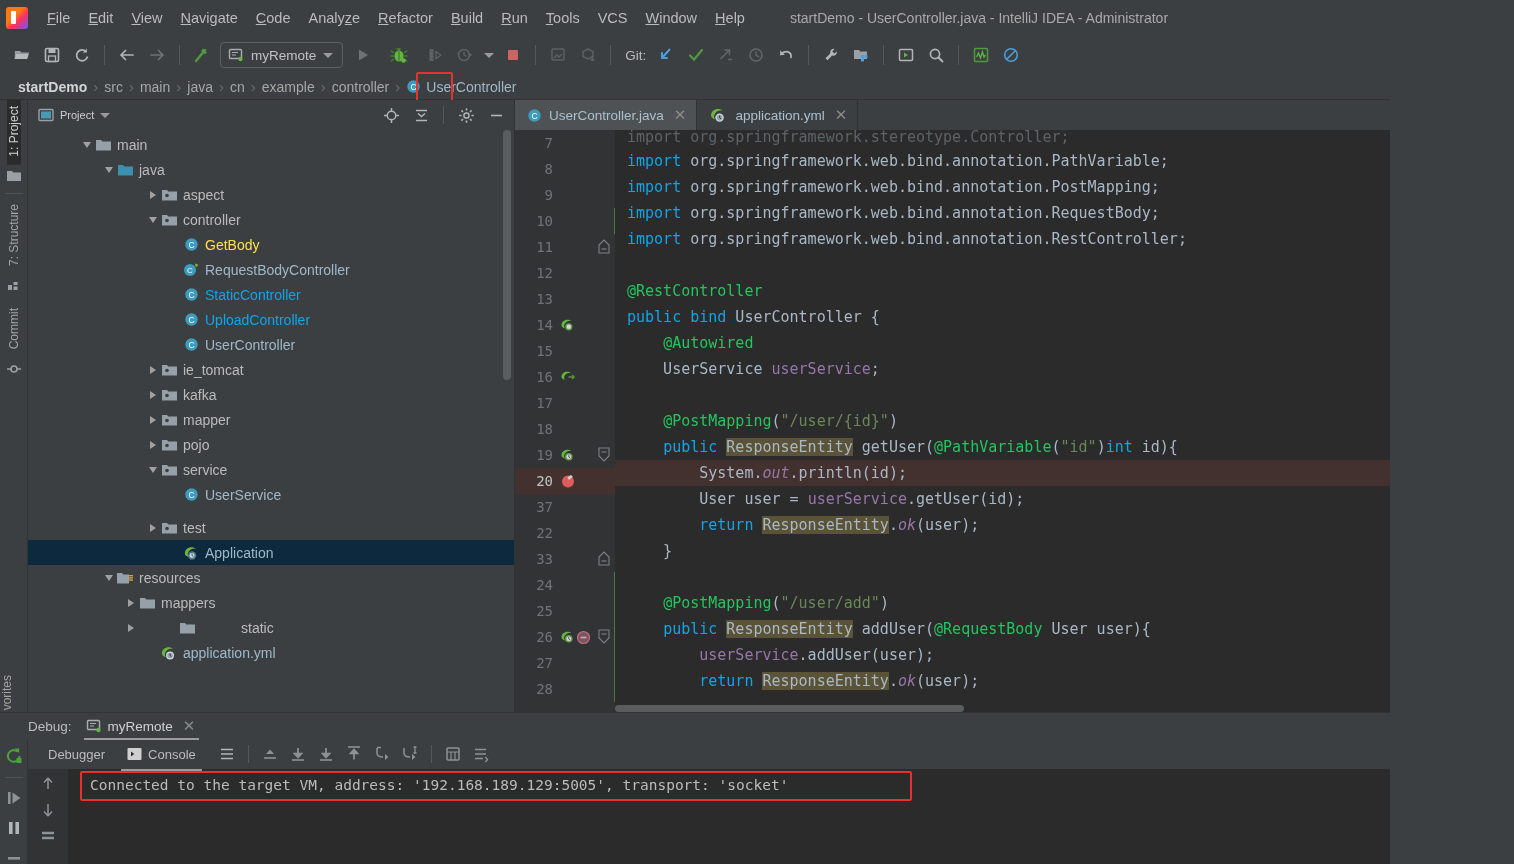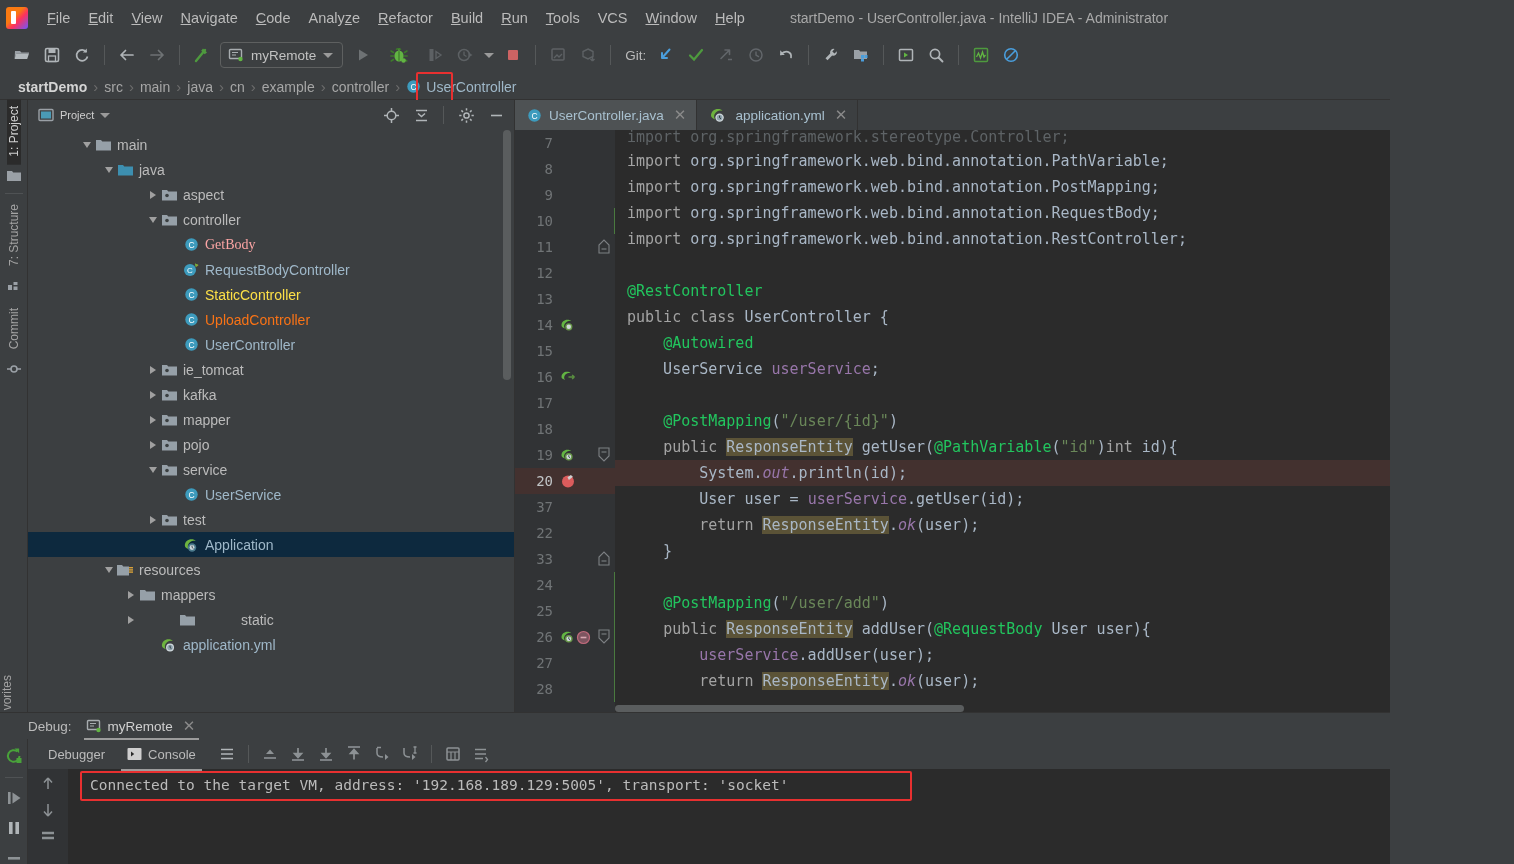--- a/index.html
+++ b/index.html
@@ -144,21 +144,21 @@
   }
   .gutter-num { width: 42px; text-align: right; padding-right: 4px; }
   .g-icons { width: 34px; height:26px; position: relative; display:flex; align-items:center; padding-left:3px; gap:1px;}
   .codearea { flex: 1; position: relative; overflow: hidden; background:#2b2b2b;}
   .cline {
     height: 26px; line-height: 26px; font-size: 15px; white-space: pre;
     padding-left: 12px; color: #a9b7c6;
   }
   .cline.bp { background: #43312f; }
   .cline.first { color:#5c6066; }
-  .tk-kw { color:#a3a3a3; }
+  .tk-kw { color:#0ea5e9; }
   .tk-ann { color:#22c55e; }
   .tk-str { color:#6a8759; }
   .tk-fld { color:#9876aa; }
   .tk-static { color:#9876aa; font-style: italic; }
   .tk-hl { background:#5b5337; }
   .code-scroll-h {
     position:absolute; left:100px; right:0; bottom:0; height:7px; background:#2b2b2b;
   }
   .code-scroll-h i { display:block; height:7px; background:#5a5d5e; border-radius:4px; width:45%;}
 
@@ -549,21 +549,21 @@
             <span class="tlabel" style="color: rgb(187, 187, 187);">controller</span>
           </div>
           <div class="trow" style="padding-left: 140px;">
             <span class="arrow"></span>
             <span class="ticon">
               <svg width="15" height="15" viewBox="0 0 15 15">
                 <circle cx="7.5" cy="7.5" r="6.2" fill="#3d9bbd"></circle>
                 <text x="7.5" y="11" font-size="8.5" fill="#fff" text-anchor="middle" font-family="Liberation Sans">C</text>
               </svg>
             </span>
-            <span class="tlabel" style="color: #fca5a5; font-family: Liberation Serif, serif;">GetBody</span>
+            <span class="tlabel" style="color: #fde047;">GetBody</span>
           </div>
           <div class="trow" style="padding-left: 140px;">
             <span class="arrow"></span>
             <span class="ticon">
               <svg width="17" height="15" viewBox="0 0 17 15">
                 <circle cx="7" cy="8" r="6" fill="#3d9bbd"></circle>
                 <text x="7" y="11.3" font-size="8" fill="#fff" text-anchor="middle" font-family="Liberation Sans">C</text>
                 <path d="M12 1.5l3.5 1.5-2 2z" fill="#d46a2a"></path>
                 <path d="M12 1.5l.5 3.5 3-2z" fill="#6db33f"></path>
               </svg>
@@ -571,31 +571,31 @@
             <span class="tlabel" style="color: rgb(159, 184, 201);">RequestBodyController</span>
           </div>
           <div class="trow" style="padding-left: 140px;">
             <span class="arrow"></span>
             <span class="ticon">
               <svg width="15" height="15" viewBox="0 0 15 15">
                 <circle cx="7.5" cy="7.5" r="6.2" fill="#3d9bbd"></circle>
                 <text x="7.5" y="11" font-size="8.5" fill="#fff" text-anchor="middle" font-family="Liberation Sans">C</text>
               </svg>
             </span>
-            <span class="tlabel" style="color: #fde047;">StaticController</span>
+            <span class="tlabel" style="color: #0ea5e9;">StaticController</span>
           </div>
           <div class="trow" style="padding-left: 140px;">
             <span class="arrow"></span>
             <span class="ticon">
               <svg width="15" height="15" viewBox="0 0 15 15">
                 <circle cx="7.5" cy="7.5" r="6.2" fill="#3d9bbd"></circle>
                 <text x="7.5" y="11" font-size="8.5" fill="#fff" text-anchor="middle" font-family="Liberation Sans">C</text>
               </svg>
             </span>
-            <span class="tlabel" style="color: #f97316;">UploadController</span>
+            <span class="tlabel" style="color: #0ea5e9;">UploadController</span>
           </div>
           <div class="trow" style="padding-left: 140px;">
             <span class="arrow"></span>
             <span class="ticon">
               <svg width="15" height="15" viewBox="0 0 15 15">
                 <circle cx="7.5" cy="7.5" r="6.2" fill="#3d9bbd"></circle>
                 <text x="7.5" y="11" font-size="8.5" fill="#fff" text-anchor="middle" font-family="Liberation Sans">C</text>
               </svg>
             </span>
             <span class="tlabel" style="color: rgb(159, 184, 201);">UserController</span>
@@ -663,21 +663,21 @@
           <div class="trow" style="padding-left: 140px;">
             <span class="arrow"></span>
             <span class="ticon">
               <svg width="15" height="15" viewBox="0 0 15 15">
                 <circle cx="7.5" cy="7.5" r="6.2" fill="#3d9bbd"></circle>
                 <text x="7.5" y="11" font-size="8.5" fill="#fff" text-anchor="middle" font-family="Liberation Sans">C</text>
               </svg>
             </span>
             <span class="tlabel" style="color: rgb(159, 184, 201);">UserService</span>
           </div>
-          <div class="trow" style="padding-left: 118px;">
+          <div class="trow" style="padding-left: 118px; margin-top: 8px;">
             <span class="arrow">
               <i></i>
             </span>
             <span class="ticon">
               <svg width="17" height="14" viewBox="0 0 17 14">
                 <path d="M1 2h5l1.3 1.6H16V12.5H1z" fill="#96a0a8"></path>
                 <circle cx="6" cy="7.5" r="1.8" fill="#3b3f41"></circle>
               </svg>
             </span>
             <span class="tlabel" style="color: rgb(187, 187, 187);">test</span>
@@ -939,21 +939,21 @@
             </div>
           </div>
         <div class="codearea" id="codearea">
             <div class="cline first" style="color: rgb(94, 99, 102); height: 18px; line-height: 14px;">import org.springframework.stereotype.Controller;</div>
             <div class="cline"><span class="tk-kw">import</span> org.springframework.web.bind.annotation.PathVariable;</div>
             <div class="cline"><span class="tk-kw">import</span> org.springframework.web.bind.annotation.PostMapping;</div>
             <div class="cline"><span class="tk-kw">import</span> org.springframework.web.bind.annotation.RequestBody;</div>
             <div class="cline"><span class="tk-kw">import</span> org.springframework.web.bind.annotation.RestController;</div>
             <div class="cline"></div>
             <div class="cline"><span class="tk-ann">@RestController</span></div>
-            <div class="cline"><span class="tk-kw">public</span> <span class="tk-kw">class</span> UserController {</div>
+            <div class="cline"><span class="tk-kw">public</span> <span class="tk-kw">bind</span> UserController {</div>
             <div class="cline">    <span class="tk-ann">@Autowired</span></div>
             <div class="cline">    UserService <span class="tk-fld">userService</span>;</div>
             <div class="cline"></div>
             <div class="cline">    <span class="tk-ann">@PostMapping</span>(<span class="tk-str">"/user/{id}"</span>)</div>
             <div class="cline">    <span class="tk-kw">public</span> <span class="tk-hl">ResponseEntity</span> getUser(<span class="tk-ann">@PathVariable</span>(<span class="tk-str">"id"</span>)<span class="tk-kw">int</span> id){</div>
             <div class="cline bp">        System.<span class="tk-static">out</span>.println(id);</div>
             <div class="cline">        User user = <span class="tk-fld">userService</span>.getUser(id);</div>
             <div class="cline">        <span class="tk-kw">return</span> <span class="tk-hl">ResponseEntity</span>.<span class="tk-static">ok</span>(user);</div>
             <div class="cline">    }</div>
             <div class="cline"></div>

